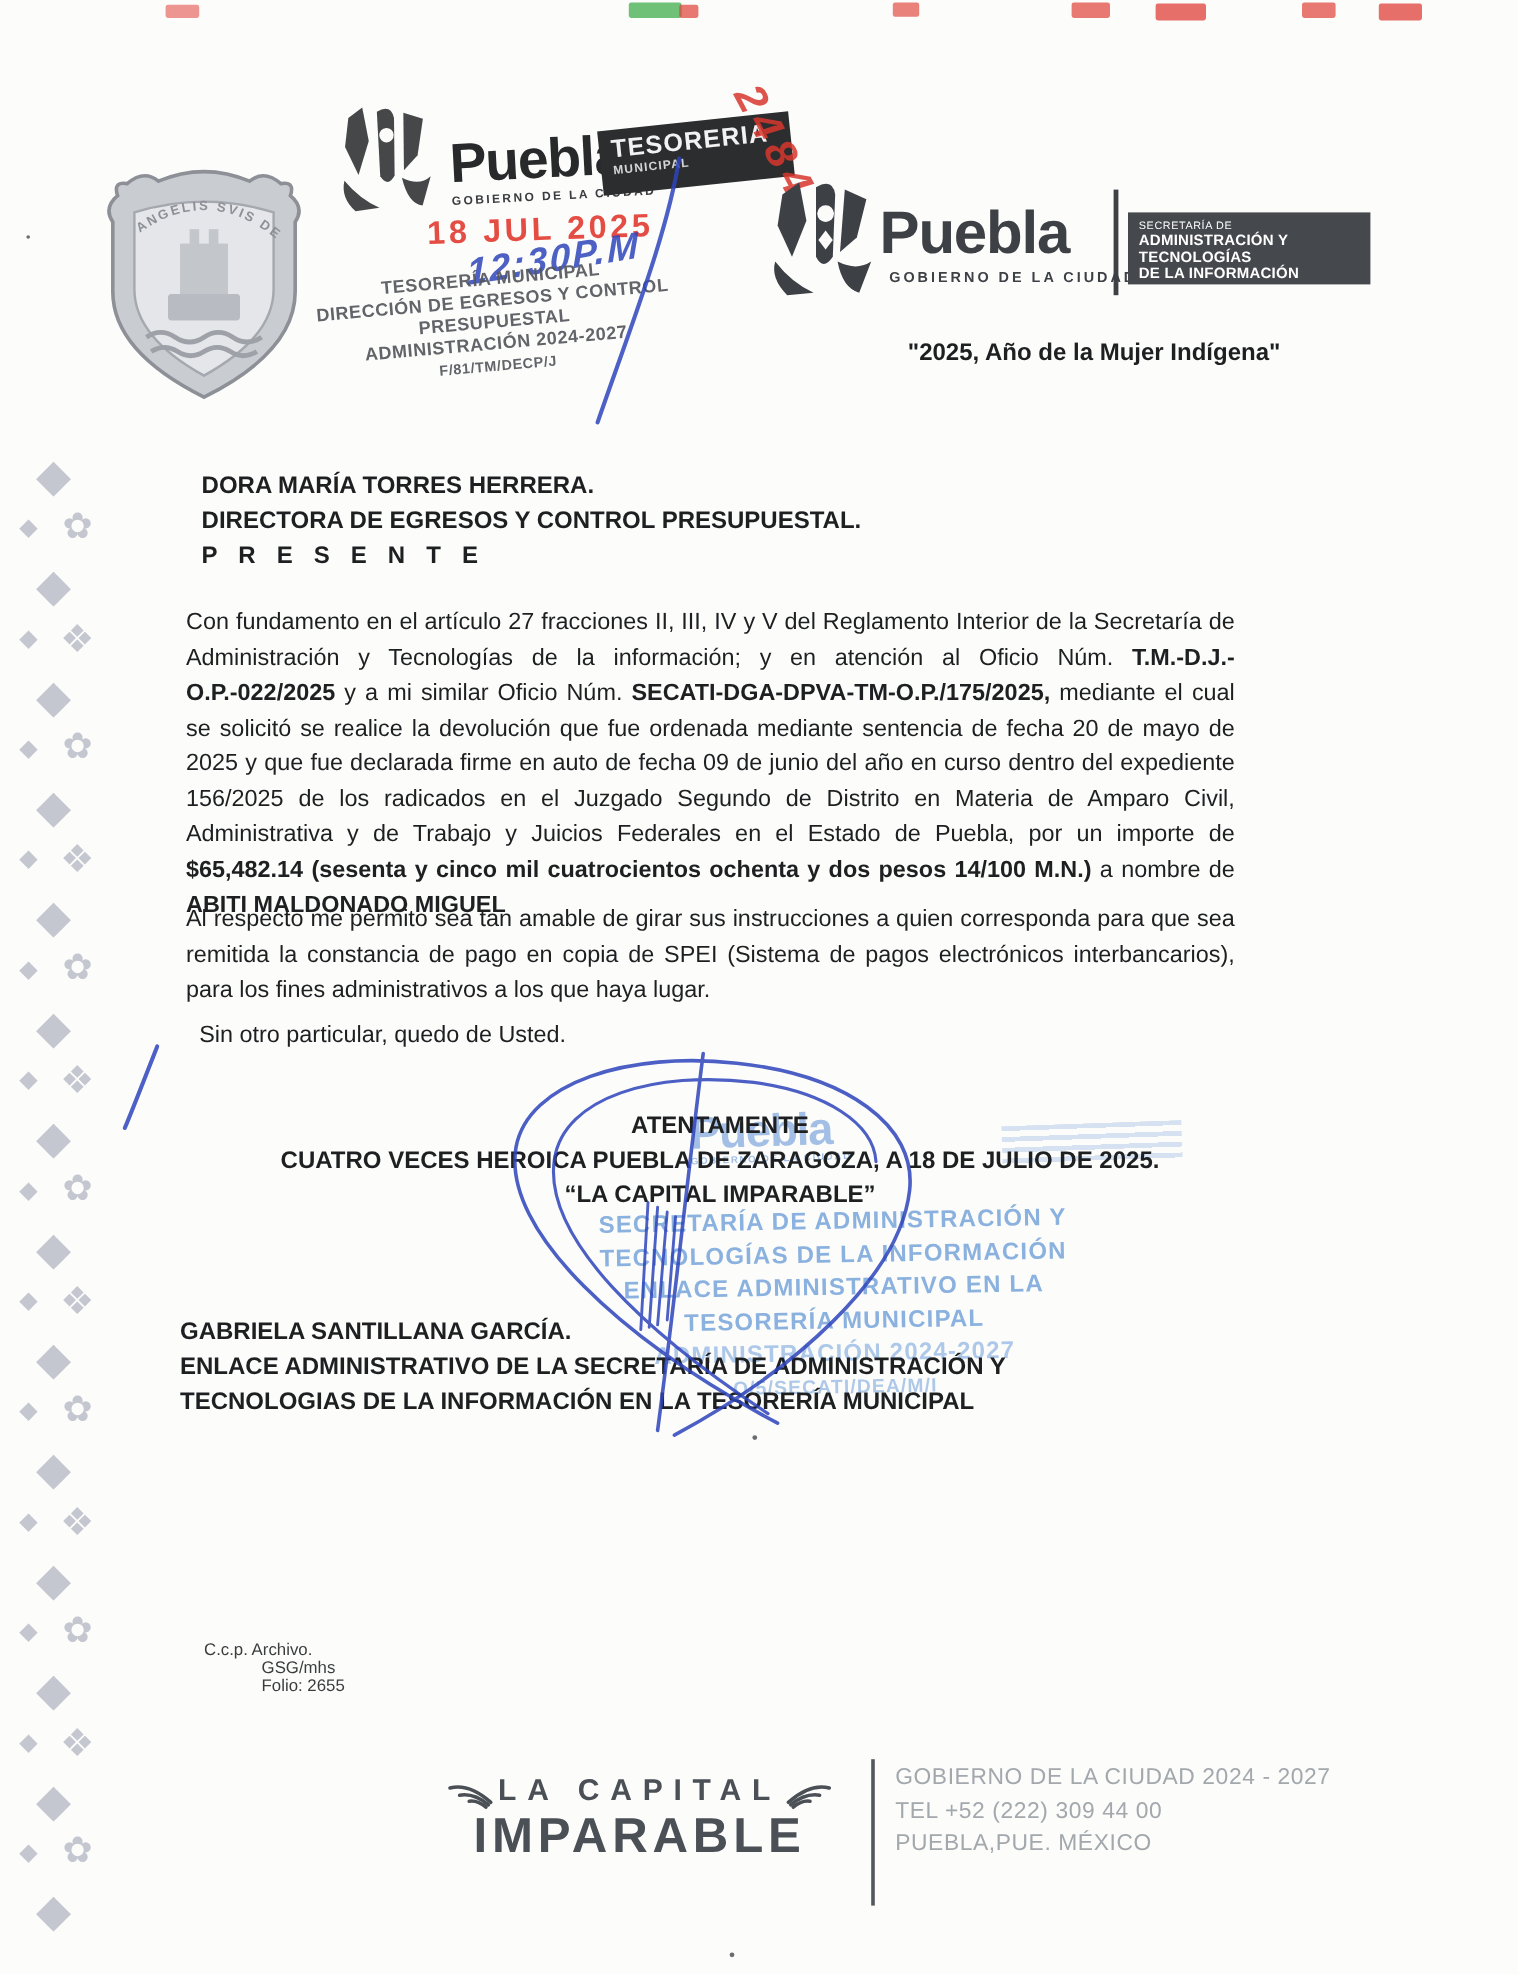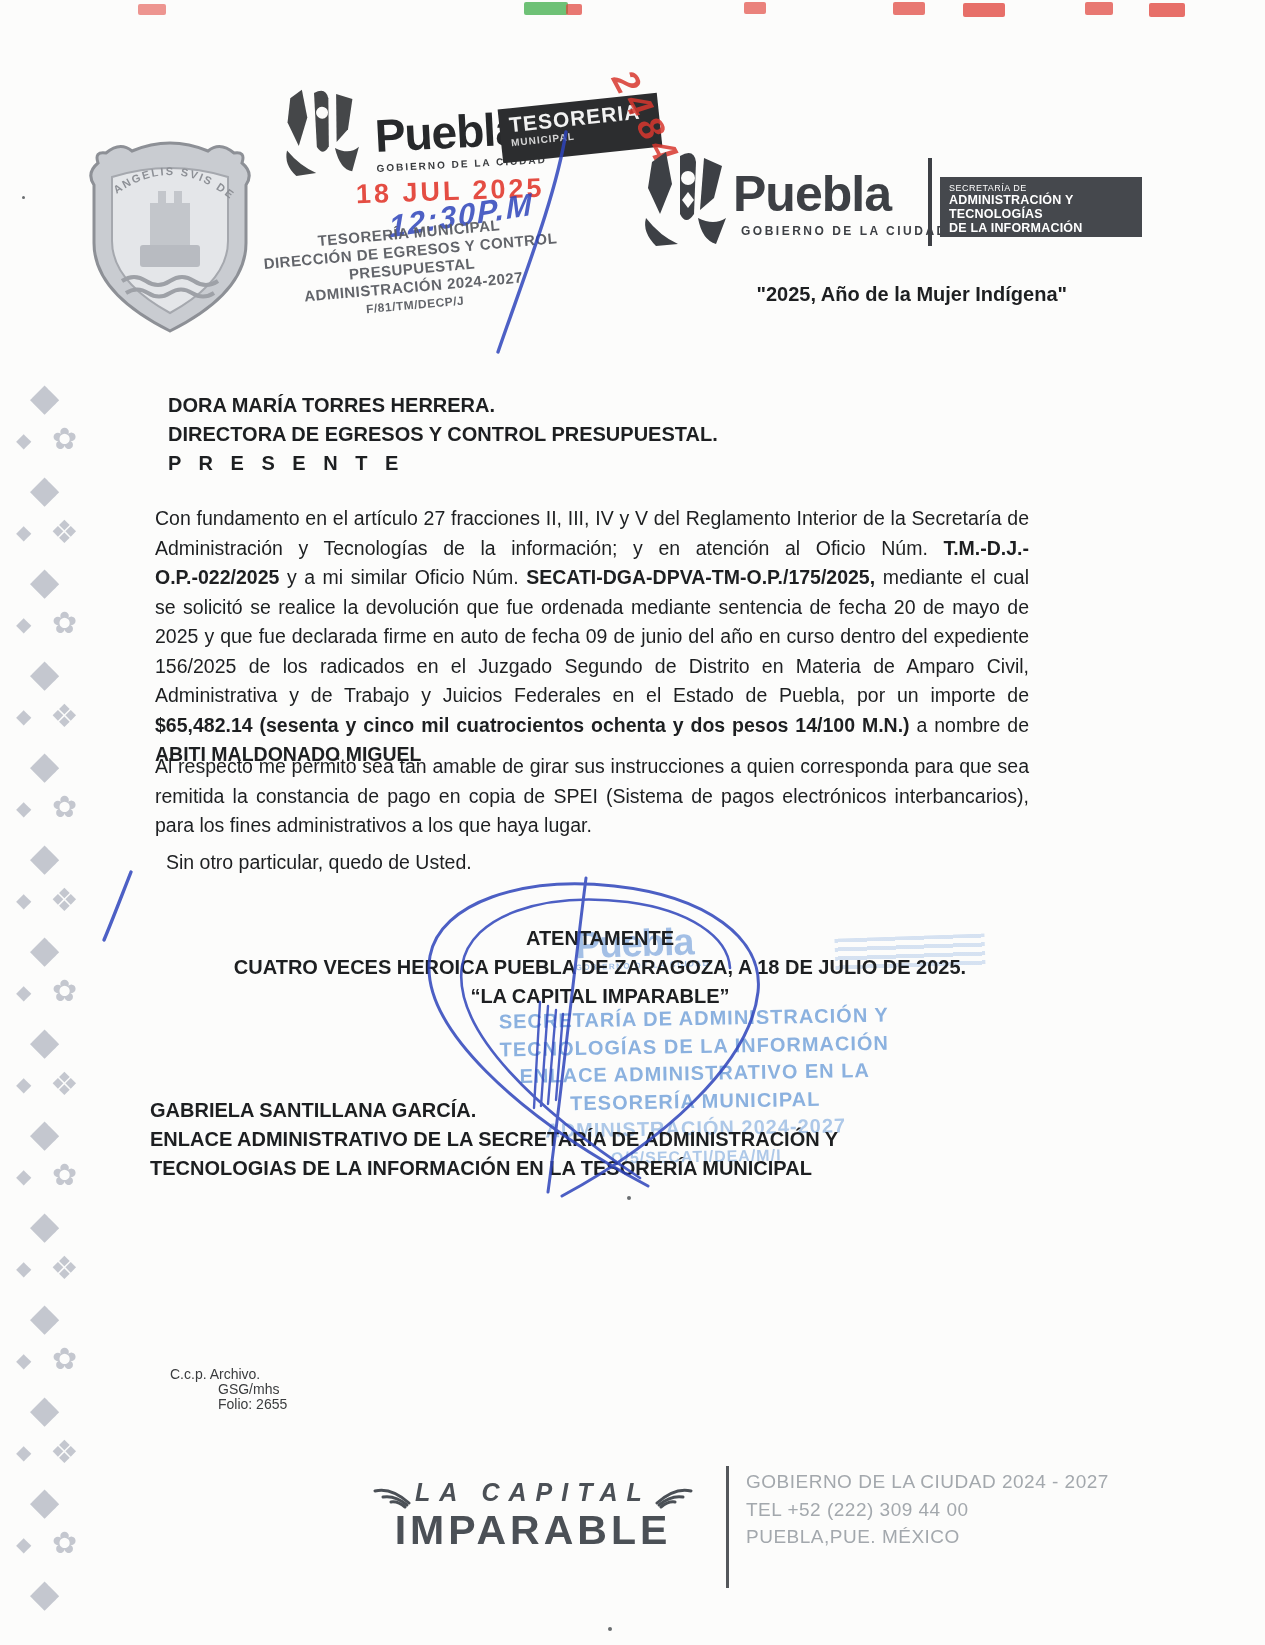--- a/index.html
+++ b/index.html
@@ -75,21 +75,21 @@
     left:345px;top:1005px;width:700px;text-align:center;color:#6f9fd9;font-weight:bold;
     opacity:.8;transform:rotate(-1deg);
   }
   .blue-stamp div{font-size:20px;line-height:27.5px;letter-spacing:1px;}
   .blue-stamp .faded{opacity:.7;}
   
   .ccp{left:170px;top:1354px;font-size:14px;line-height:15px;color:#3a3c3e;margin-top:13px;}
   .ccp .ind{padding-left:48px;}
   
   .brand{left:368px;top:1478px;width:330px;text-align:center;color:#4b5056;}
-  .brand .cap{font-weight:bold;font-size:25px;letter-spacing:9px;font-style:italic;}
+  .brand .cap{font-weight:bold;font-size:25px;letter-spacing:9px;}
   .brand .imp{font-weight:bold;font-size:41px;letter-spacing:4px;margin-top:-2px;}
   .ftr-divider{left:726px;top:1466px;width:3px;height:122px;background:#54575b;}
   .ftr-info{left:746px;top:1468px;color:#a3a8ad;font-size:19px;line-height:27.5px;letter-spacing:.5px;}
   
   .ink{left:0;top:0;pointer-events:none;z-index:6;}
   .artifact-dot{position:absolute;background:#6a6d70;border-radius:50%;}
 </style>
 </head>
 <body>
 

